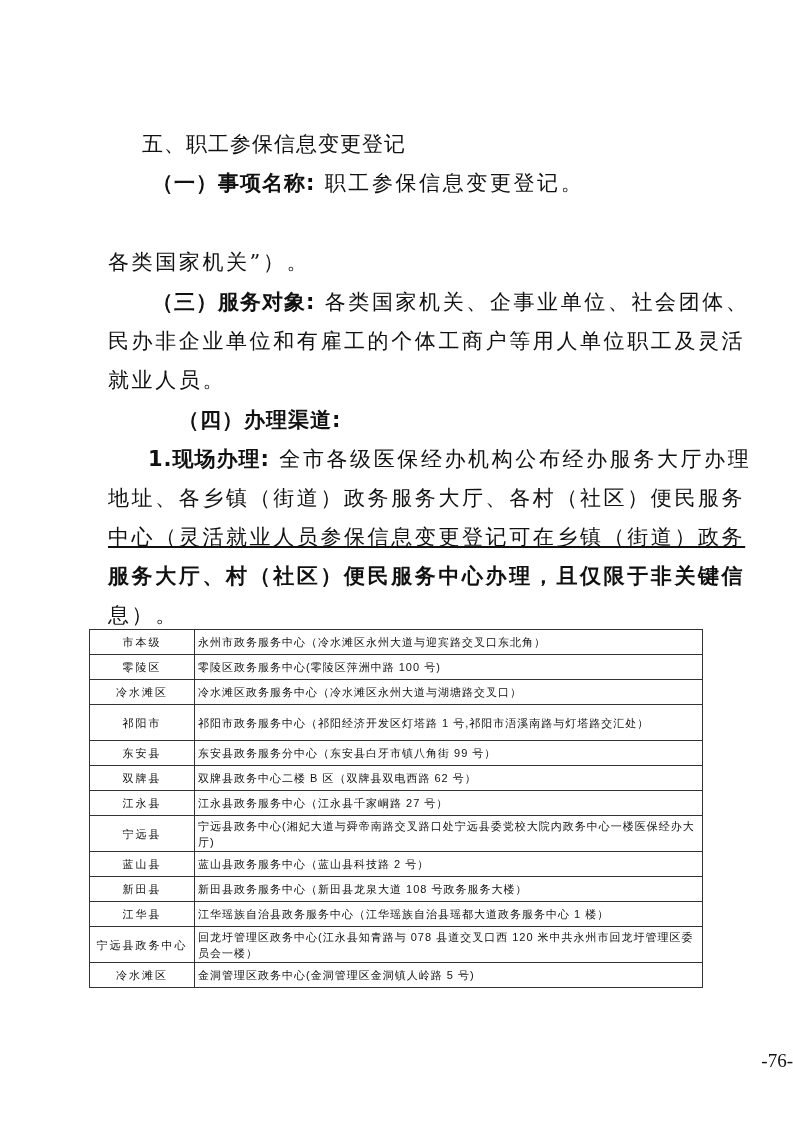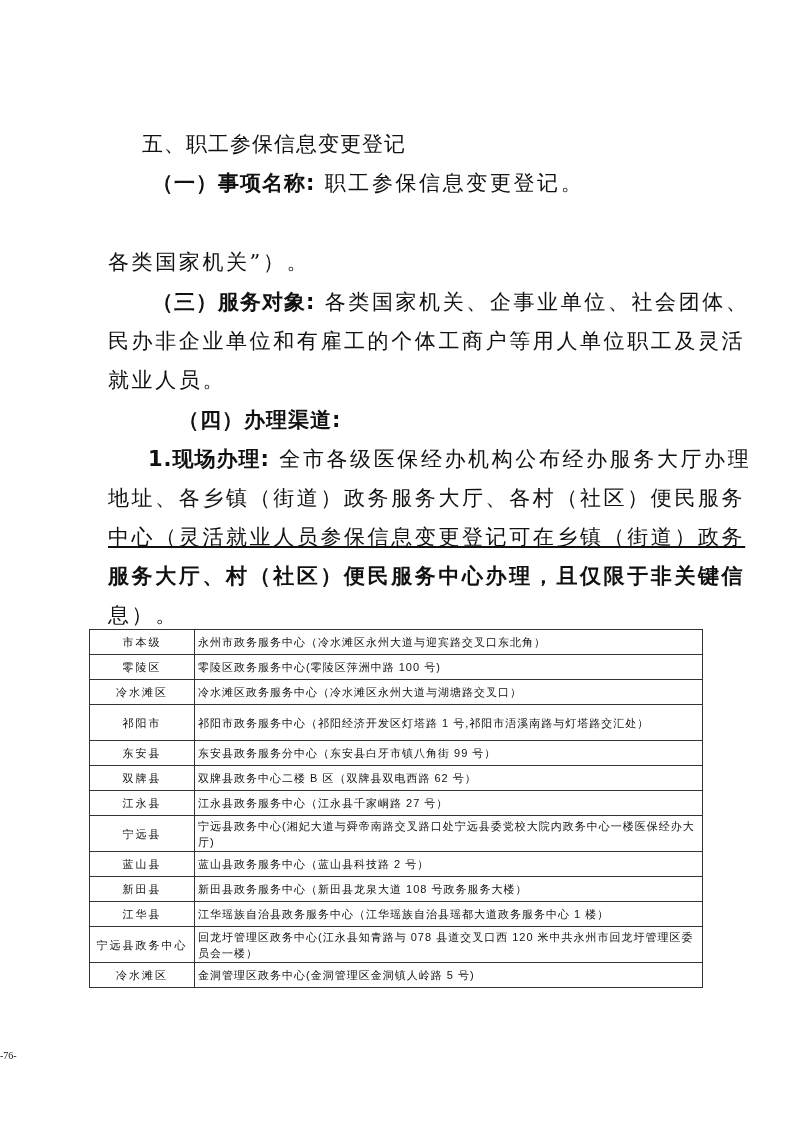--- a/index.html
+++ b/index.html
@@ -63,22 +63,22 @@
     table.sites td.addr {
       text-align: left;
     }
     table.sites tr.single td { height: 24px; }
     table.sites tr.double td { height: 35px; }
     .page-number {
       position: absolute;
       top: 1042px;
       left: 0;
       width: 793px;
-      text-align: left;
-      font-size: 10px;
+      text-align: right;
+      font-size: 19px;
       font-family: "Liberation Serif", "DejaVu Serif", serif;
     }
   </style>
 </head>
 <body>
 
 <div class="page">
 
   <div class="line heading" style="top:122px; left:142px;">五、职工参保信息变更登记</div>
 

